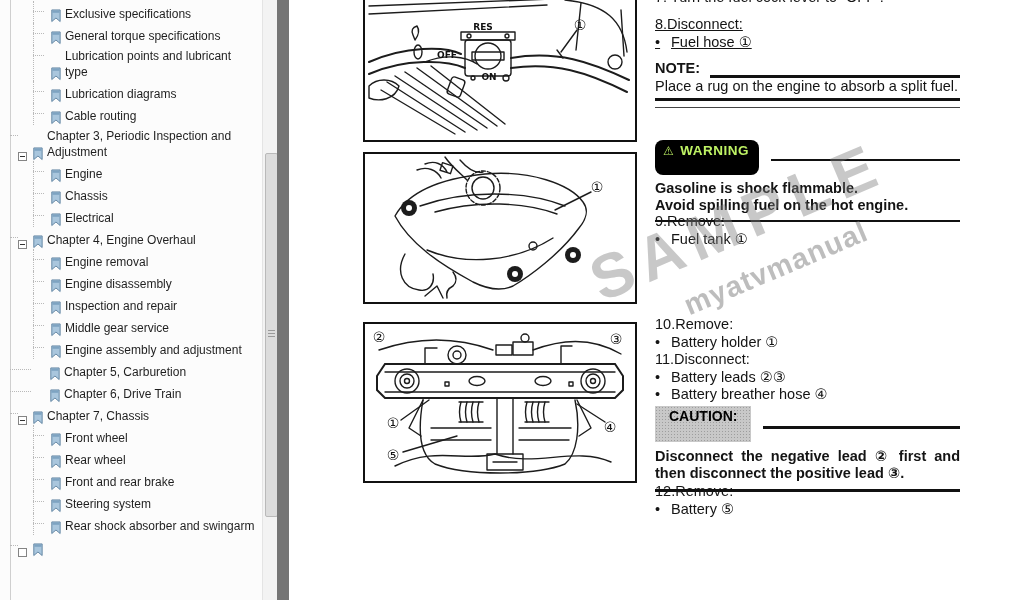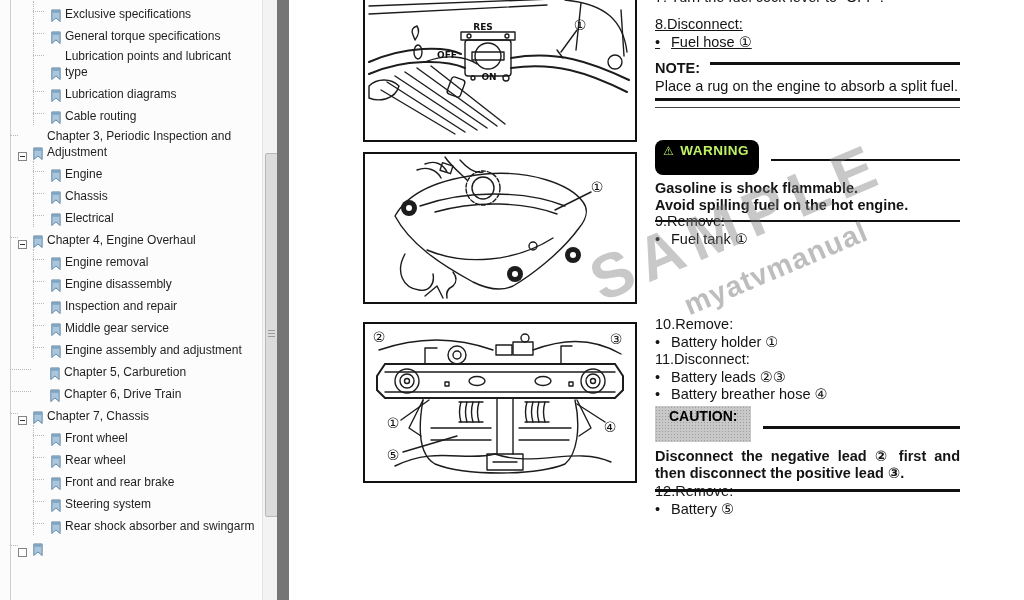--- a/index.html
+++ b/index.html
@@ -39,21 +39,21 @@
   #page{position:absolute;left:289px;top:0;width:735px;height:600px;background:#fff;overflow:hidden;
         color:#141414;}
   .fig{position:absolute;left:74px;border:2px solid #111;background:#fff;box-sizing:border-box;}
   .fig svg{display:block;}
   #textcol{position:absolute;left:366px;top:0;width:305px;height:600px;font-size:14.5px;line-height:17.5px;}
   .abs{position:absolute;left:0;width:305px;}
   .clip{top:-11px;white-space:nowrap;}
   .steplbl{white-space:nowrap;}
   .bline{display:flex;}
   .bline .bu{flex:0 0 16px;}
-  .noterow{display:flex;align-items:flex-start;}
+  .noterow{display:flex;align-items:flex-end;}
   .noterow .nlabel{font-weight:bold;white-space:nowrap;}
   .noterow .nrule{flex:1;height:3px;background:#111;margin-left:10px;margin-top:2px;}
   .just{text-align:justify;}
   .dblrule{height:6px;border-top:3px solid #111;border-bottom:1px solid #444;margin-top:3px;}
   .rule2{height:2px;background:#111;}
   .rule3{height:3px;background:#111;}
   .warnrow{display:flex;align-items:center;margin-bottom:5px;}
   .warnbox{background:#000;color:#bef264;font-weight:bold;font-size:13.5px;
            padding:2px 10px 14px 8px;letter-spacing:.5px;white-space:nowrap;border-radius:8px;}
   .warnbox .tri{font-size:12px;margin-right:6px;}

